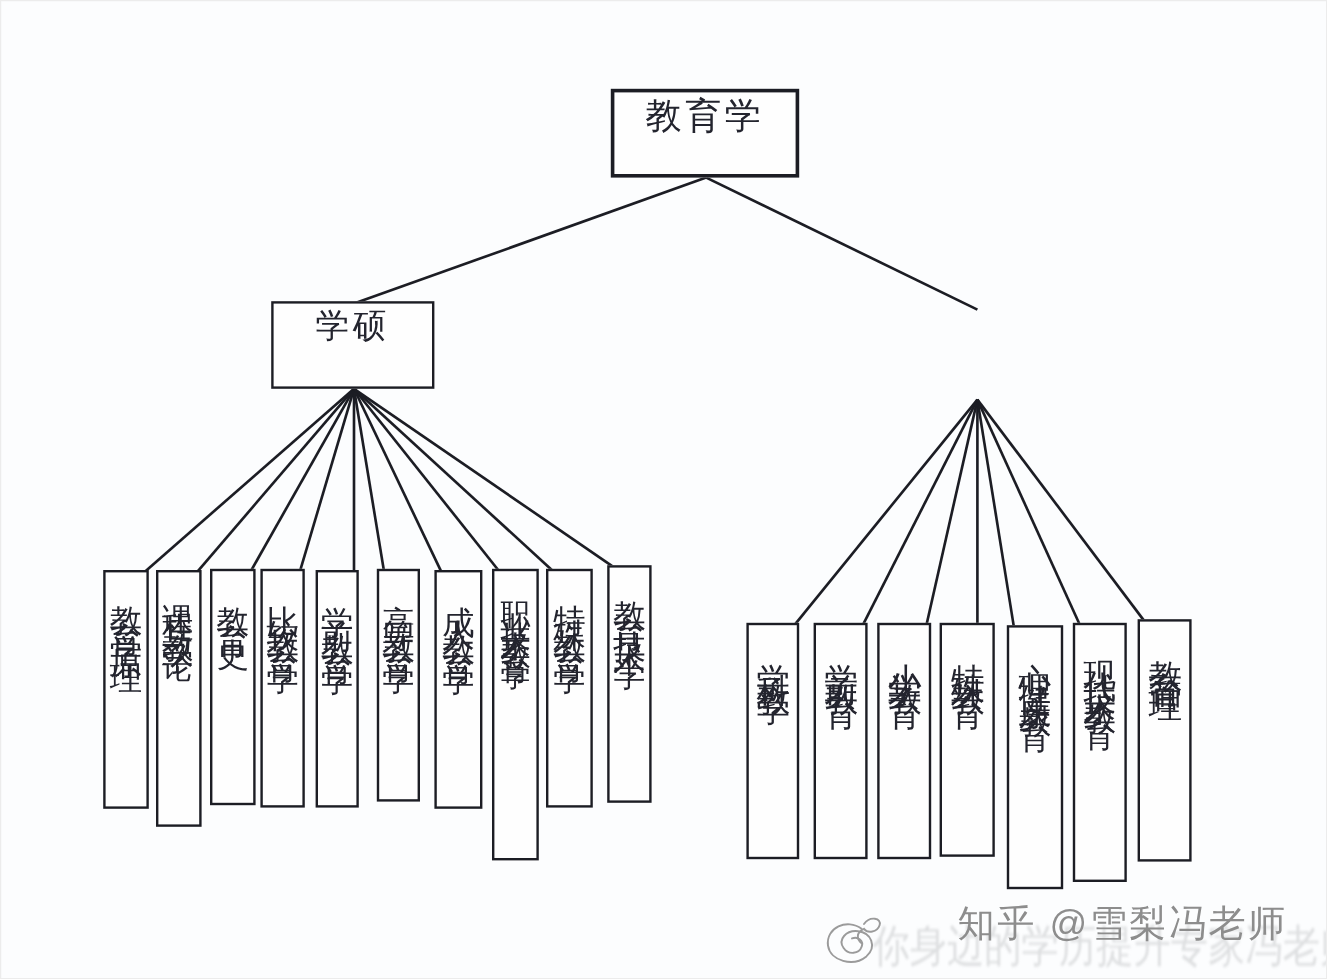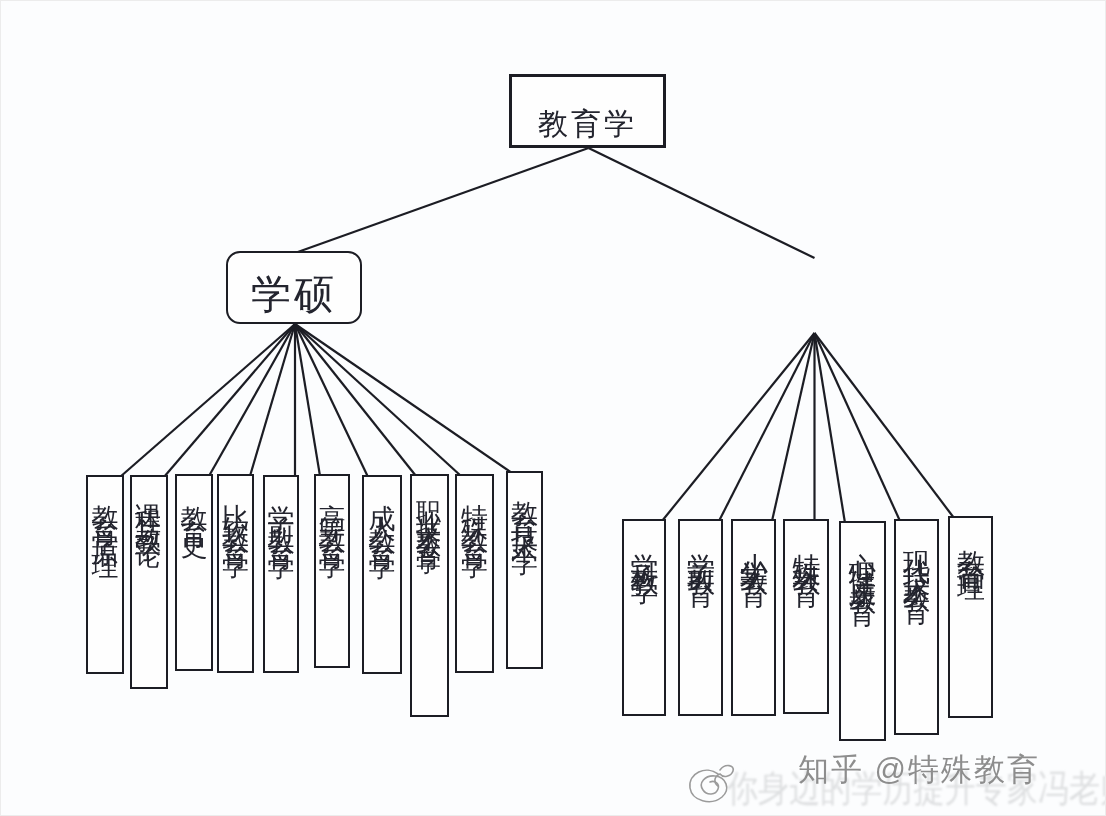--- a/index.html
+++ b/index.html
@@ -22,28 +22,28 @@
     left: 0; top: 0;
     width: 1106px; height: 816px;
     pointer-events: none;
   }
   .node {
     position: absolute;
     background: #fefefe;
     border: 3px solid #1c1d24;
     box-sizing: border-box;
     display: flex;
-    align-items: flex-end;
+    align-items: flex-start;
     justify-content: center;
     color: #23242e;
     letter-spacing: 3px;
     z-index: 2;
   }
   .node.root   { font-size: 30px; }
-  .node.branch { font-size: 40px; border-width: 2.5px; border-radius: 14px; }
+  .node.branch { font-size: 28px; border-width: 2.5px; }
   .leaf {
     position: absolute;
     background: #fefefe;
     border: 2px solid #1c1d24;
     box-sizing: border-box;
     display: flex;
     justify-content: center;
     align-items: flex-start;
     color: #23242e;
     overflow: hidden;
@@ -170,19 +170,19 @@
     <span class="vtext ls6r">心理健康教育</span>
   </div>
   <div class="leaf rleaf" style="left:893px; top:518px; width:45px; height:216px">
     <span class="vtext ls6r">现代技术教育</span>
   </div>
   <div class="leaf rleaf" style="left:947px; top:515px; width:45px; height:202px">
     <span class="vtext ls4r">教育管理</span>
   </div>
 
   <div id="wm-sub">你身边的学历提升专家冯老师</div>
-  <div id="wm-main">知乎 @特殊教育</div>
+  <div id="wm-main">知乎 @雪梨冯老师</div>
   <svg id="wm-bird" width="62" height="50" viewBox="0 0 62 50">
     <path d="M38 9 c5 -7 15 -5 13 1 c-2 6 -10 7 -13 3 c-7 3 -6 9 -2 12" fill="none" stroke="#9b9b9b" stroke-width="1.6" stroke-linecap="round"></path>
     <path d="M36 13 c-12 -9 -30 -1 -28 14 c2 13 21 18 32 9 c9 -8 4 -20 -7 -21 c-10 -1 -17 7 -12 14 c4 6 13 5 15 -1 c2 -5 -3 -9 -8 -7" fill="none" stroke="#9b9b9b" stroke-width="1.6" stroke-linecap="round"></path>
   </svg>
 
 </div>
 
 </body></html>

